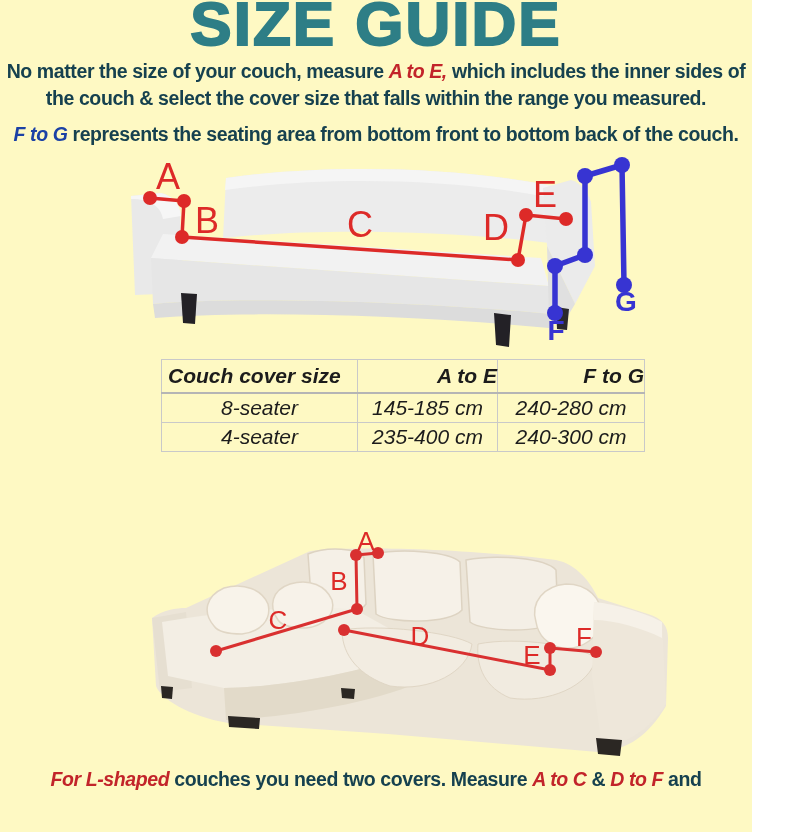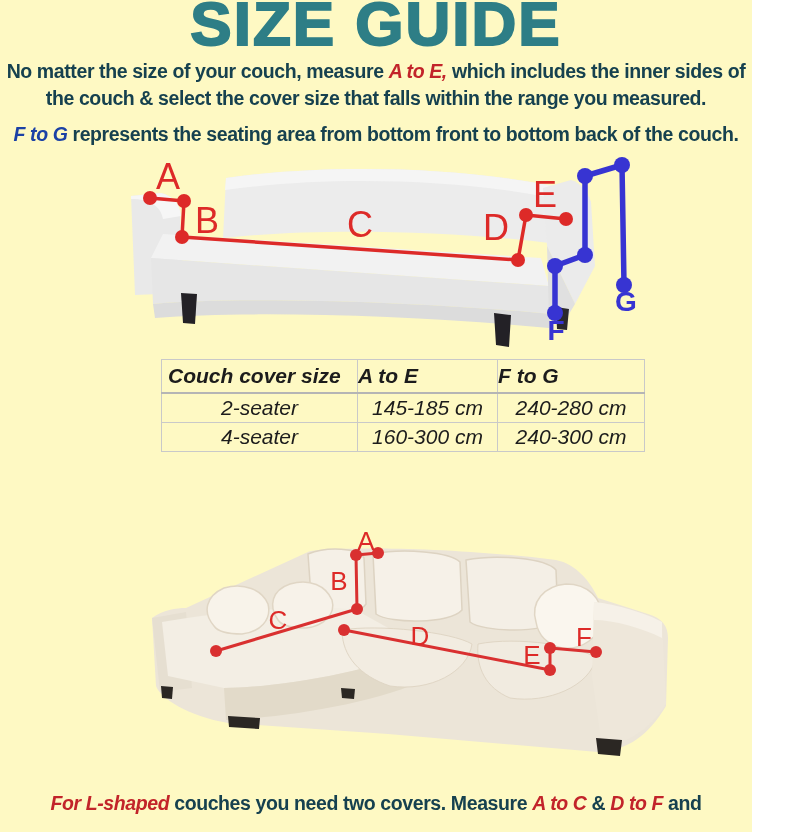--- a/index.html
+++ b/index.html
@@ -7,31 +7,31 @@
         font-family:"Liberation Sans",sans-serif;overflow:hidden;}
 
   .title{position:absolute;top:-9px;left:0;width:100%;text-align:center;
          font-size:62px;line-height:1.05;font-weight:bold;color:#2E7E86;
          -webkit-text-stroke:2px #2E7E86;letter-spacing:2px;}
 
   .para{position:absolute;left:0;width:100%;text-align:center;color:#16414F;
         font-weight:bold;font-size:19.5px;line-height:27px;letter-spacing:-0.4px;}
   #intro1{top:58px;}
   #intro2{top:121px;}
-  #footer-text{top:790px;}
+  #footer-text{top:766px;}
   .em-red{color:#C2242A;font-style:italic;}
   .em-blue{color:#1B41A5;font-style:italic;}
 
   .sofa1{position:absolute;left:123px;top:146px;}
   .sofa2{position:absolute;left:128px;top:526px;}
 
   .sizetable{position:absolute;left:161px;top:359px;border-collapse:collapse;
              font-size:21px;color:#1c1c1c;table-layout:fixed;}
   .sizetable th,.sizetable td{border:1px solid #c9c9c9;padding:0;font-style:italic;}
-  .sizetable th{font-weight:bold;height:32px;border-bottom:2px solid #b5b5b5;text-align:left;}
+  .sizetable th{font-weight:bold;height:32px;border-bottom:2px solid #b5b5b5;text-align:right;}
   .sizetable td{height:28px;text-align:center;font-weight:normal;}
   .sizetable .c1{width:189px;}
   .sizetable .c2{width:139px;}
   .sizetable .c3{width:146px;}
   .sizetable th.c1{text-align:left;padding-left:6px;}
 
   .red-label{fill:#DD2A28;font-family:"Liberation Sans",sans-serif;}
   .blue-label{fill:#3734D2;font-family:"Liberation Sans",sans-serif;font-weight:bold;}
 </style>
 </head>
@@ -105,27 +105,27 @@
   <table class="sizetable">
     <thead>
       <tr>
         <th class="c1">Couch cover size</th>
         <th class="c2">A to E</th>
         <th class="c3">F to G</th>
       </tr>
     </thead>
     <tbody>
       <tr>
-        <td>2-seater</td>
+        <td>8-seater</td>
         <td>145-185 cm</td>
         <td>240-280 cm</td>
       </tr>
       <tr>
         <td>4-seater</td>
-        <td>160-300 cm</td>
+        <td>235-400 cm</td>
         <td>240-300 cm</td>
       </tr>
     </tbody>
   </table>
 
   <svg class="sofa2" width="545" height="240" viewBox="0 0 545 240">
     <g>
 
       <path d="M24,92 C35,84 48,82 58,82 L180,26 C182,22 300,18 428,34
                C448,38 462,55 470,72 L520,88 C534,92 540,100 540,112

